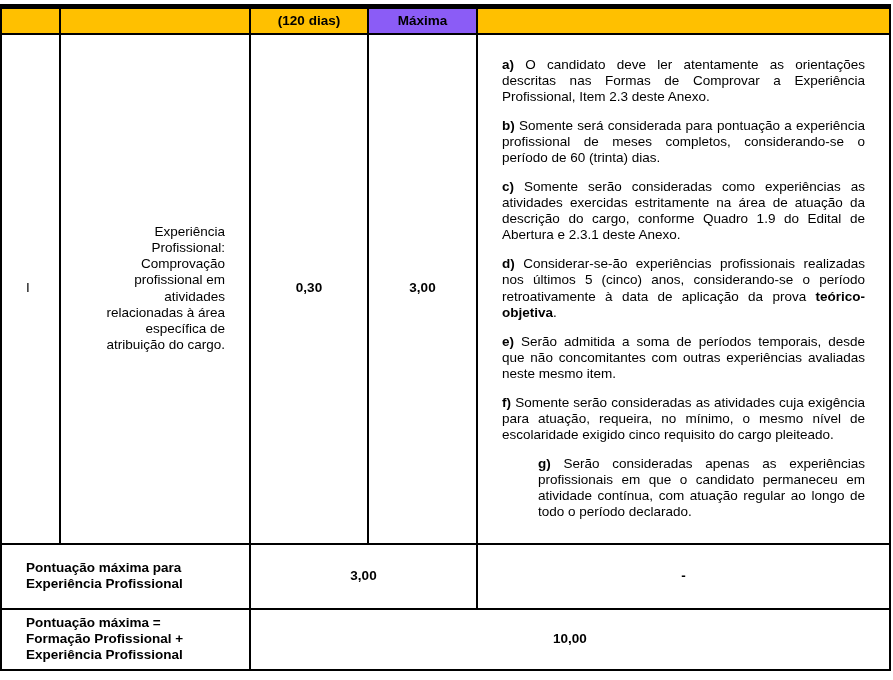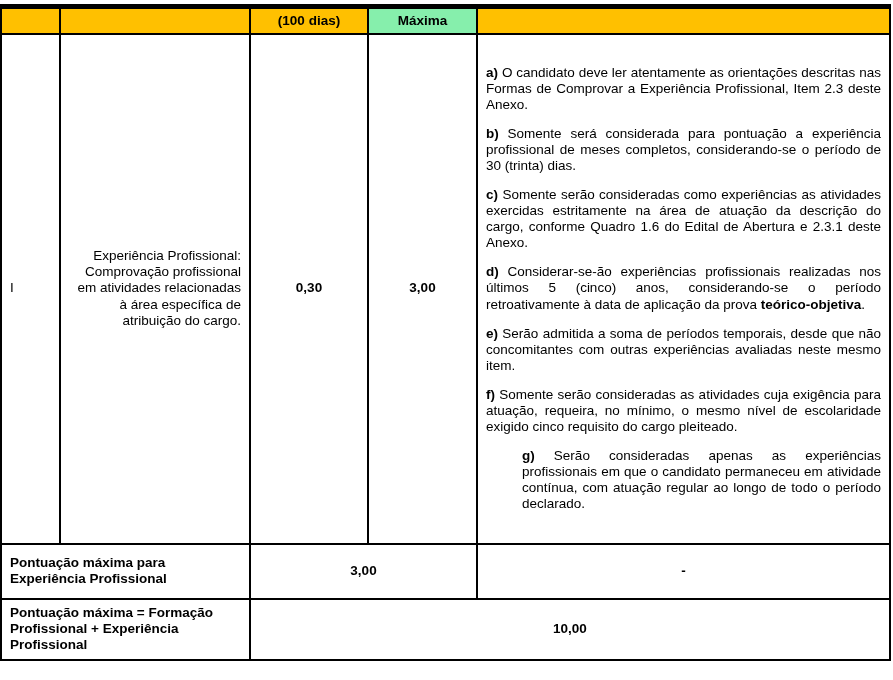--- a/index.html
+++ b/index.html
@@ -23,21 +23,21 @@
     width: 889px;
     margin: 4px 0 0 0;
     border: 2px solid #000;
     border-top: 5px solid #000;
   }
   table.scoring td {
     border: 2px solid #000;
     box-sizing: border-box;
     font-size: 13.5px;
     line-height: 1.19;
-    padding: 2px 8px;
+    padding: 2px 24px;
     vertical-align: middle;
     overflow: hidden;
   }
   tr.r-head { height: 27px; }
   tr.r-head td {
     font-weight: bold;
     text-align: center;
     padding: 2px 4px;
   }
   tr.r-main { height: 510px; }
@@ -56,21 +56,21 @@
   }
   td.notes-cell {
     padding: 8px 9px;
     vertical-align: middle;
   }
   td.notes-cell p.note {
     margin: 0 0 13px 0;
     text-align: justify;
   }
   td.notes-cell p.note:last-child { margin-bottom: 0; margin-left: 36px; }
-  tr.r-sum1 { height: 55px; }
+  tr.r-sum1 { height: 65px; }
   tr.r-sum2 { height: 61px; }
   td.sum-label {
     font-weight: bold;
     text-align: left;
     padding-left: 9px;
   }
   td.sum-value {
     font-weight: bold;
     text-align: center;
   }
@@ -85,34 +85,34 @@
       <col style="width:59px">
       <col style="width:190px">
       <col style="width:118px">
       <col style="width:109px">
       <col style="width:413px">
     </colgroup>
     <tbody>
       <tr class="r-head">
         <td class="head-cell" style="background: rgb(255, 192, 0);"></td>
         <td class="head-cell" style="background: rgb(255, 192, 0);"></td>
-        <td class="head-cell" style="background: rgb(255, 192, 0);">(100 dias)</td>
-        <td class="head-cell" style="background: #86efac;">Máxima</td>
+        <td class="head-cell" style="background: rgb(255, 192, 0);">(120 dias)</td>
+        <td class="head-cell" style="background: #8b5cf6;">Máxima</td>
         <td class="head-cell" style="background: rgb(255, 192, 0);"></td>
       </tr>
       <tr class="r-main">
         <td class="item-cell">I</td>
         <td class="desc-cell">Experiência Profissional: Comprovação profissional em atividades relacionadas à área específica de atribuição do cargo.</td>
         <td class="num-cell">0,30</td>
         <td class="num-cell">3,00</td>
         <td class="notes-cell">
           <div id="notes-list">
               <p class="note"><b>a) </b><span>O candidato deve ler atentamente as orientações descritas nas Formas de Comprovar a Experiência Profissional, Item 2.3 deste Anexo.</span></p>
-              <p class="note"><b>b) </b><span>Somente será considerada para pontuação a experiência profissional de meses completos, considerando-se o período de 30 (trinta) dias.</span></p>
-              <p class="note"><b>c) </b><span>Somente serão consideradas como experiências as atividades exercidas estritamente na área de atuação da descrição do cargo, conforme Quadro 1.6 do Edital de Abertura e 2.3.1 deste Anexo.</span></p>
+              <p class="note"><b>b) </b><span>Somente será considerada para pontuação a experiência profissional de meses completos, considerando-se o período de 60 (trinta) dias.</span></p>
+              <p class="note"><b>c) </b><span>Somente serão consideradas como experiências as atividades exercidas estritamente na área de atuação da descrição do cargo, conforme Quadro 1.9 do Edital de Abertura e 2.3.1 deste Anexo.</span></p>
               <p class="note"><b>d) </b><span>Considerar-se-ão experiências profissionais realizadas nos últimos 5 (cinco) anos, considerando-se o período retroativamente à data de aplicação da prova </span><b>teórico-objetiva</b><span>.</span></p>
               <p class="note"><b>e) </b><span>Serão admitida a soma de períodos temporais, desde que não concomitantes com outras experiências avaliadas neste mesmo item.</span></p>
               <p class="note"><b>f) </b><span>Somente serão consideradas as atividades cuja exigência para atuação, requeira, no mínimo, o mesmo nível de escolaridade exigido cinco requisito do cargo pleiteado.</span></p>
               <p class="note"><b>g) </b><span>Serão consideradas apenas as experiências profissionais em que o candidato permaneceu em atividade contínua, com atuação regular ao longo de todo o período declarado.</span></p>
             </div>
         </td>
       </tr>
       <tr class="r-sum1">
         <td colspan="2" class="sum-label">Pontuação máxima para Experiência Profissional</td>
         <td colspan="2" class="sum-value">3,00</td>

